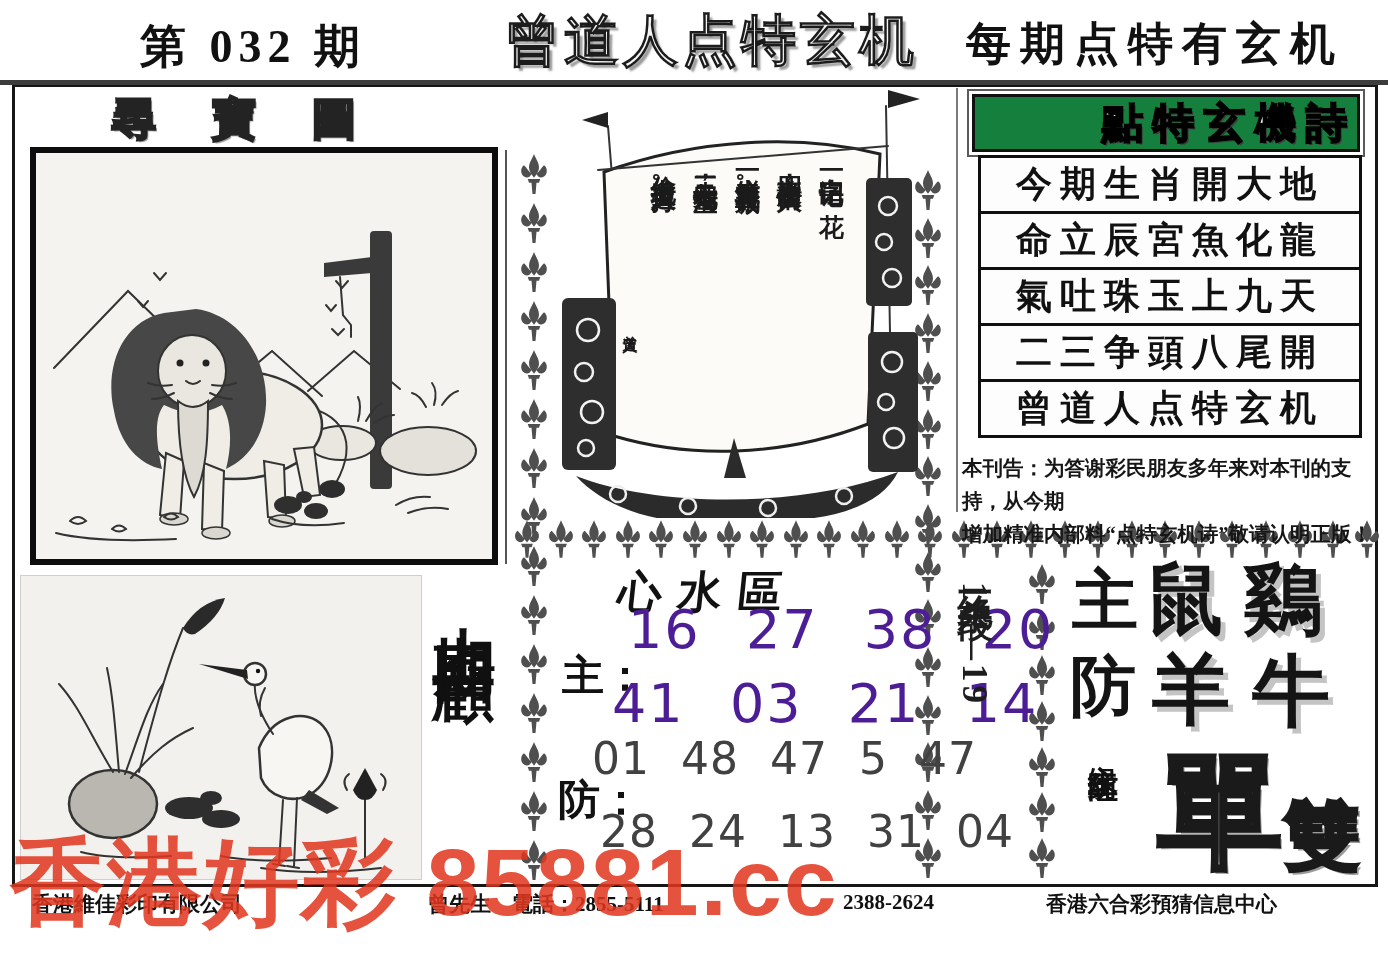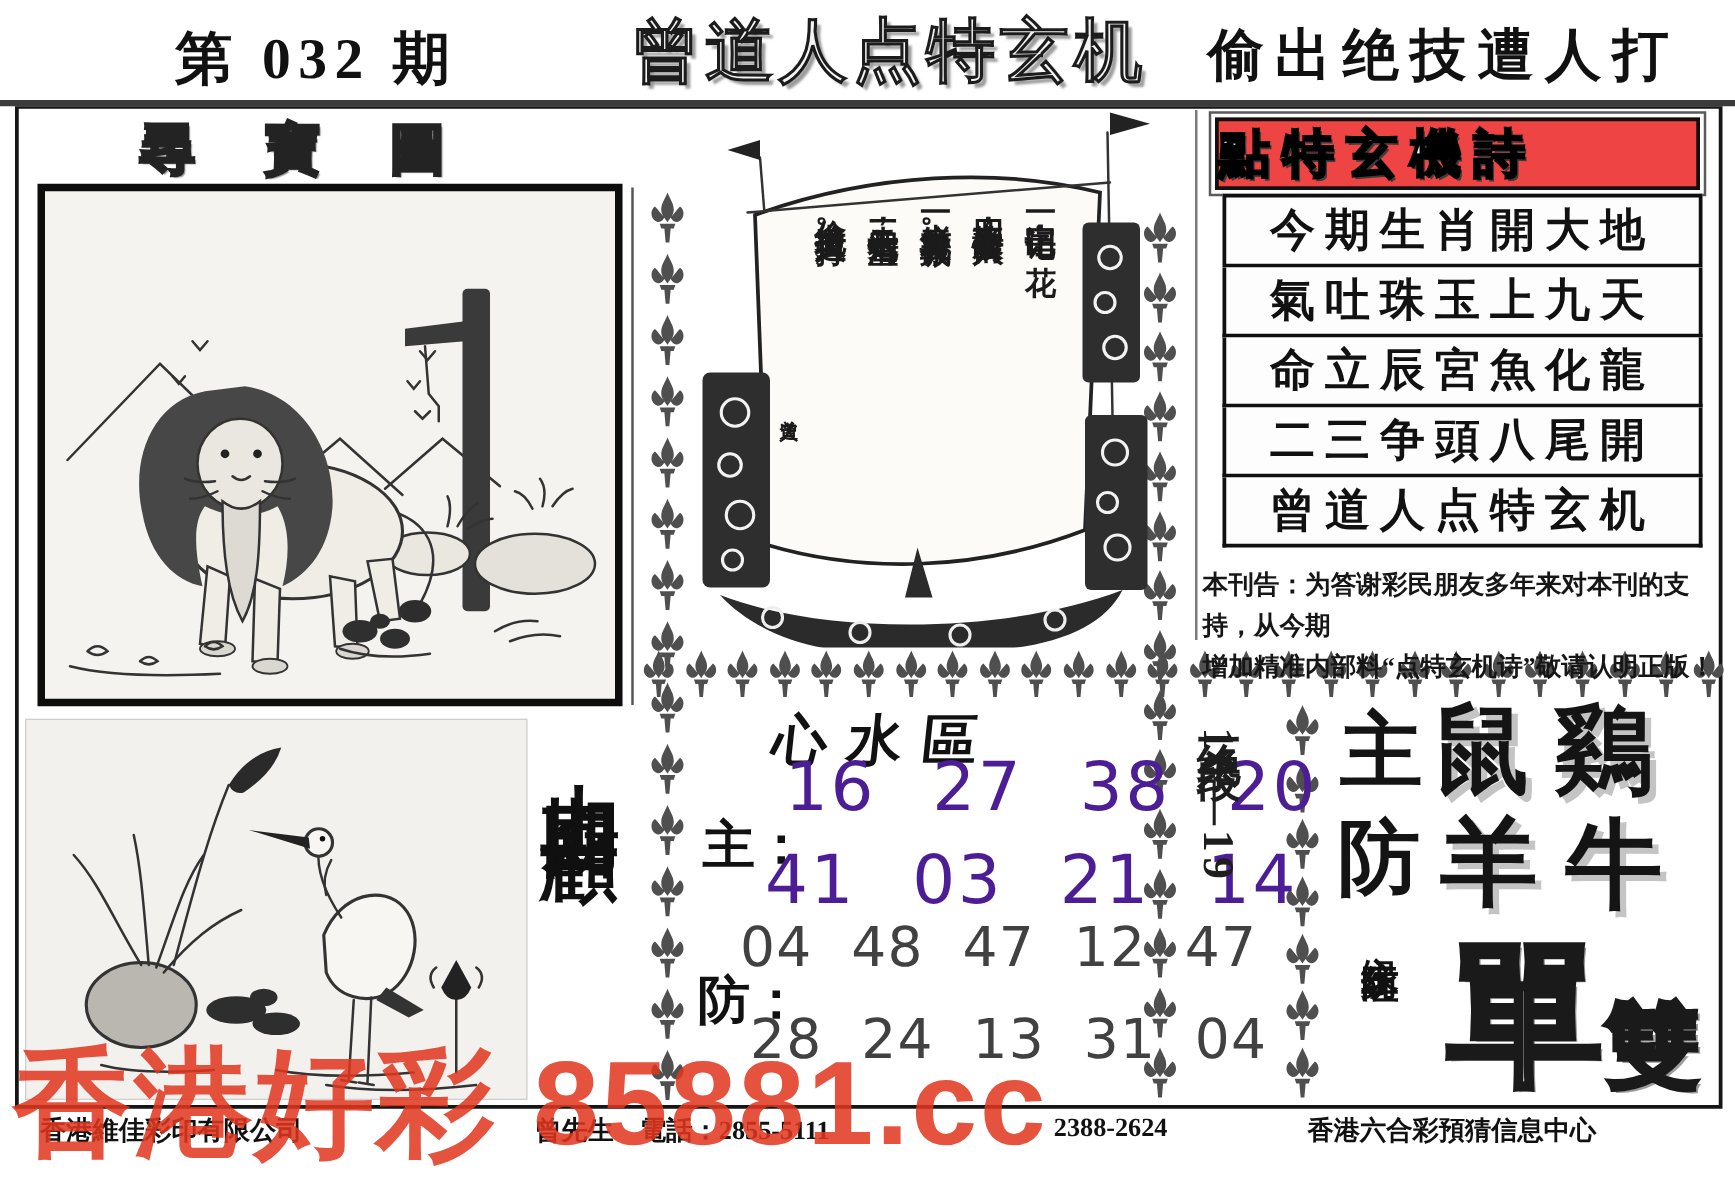--- a/index.html
+++ b/index.html
@@ -57,23 +57,23 @@
   
   .hw-title{left:618px;top:563px;font-size:44px;font-weight:700;letter-spacing:16px;transform:skewX(-6deg);white-space:nowrap;}
   .hw-label{font-size:42px;font-weight:700;}
   .num-row{font-family:"DejaVu Sans",sans-serif;font-weight:500;white-space:nowrap;color:#4c1d95;}
   .nr-main{font-size:54px;letter-spacing:2px;word-spacing:26px;}
   .nr-guard{font-size:44px;letter-spacing:1px;word-spacing:16px;color:#414141;}
 
   
   .panel-line{left:956px;top:88px;width:2px;height:424px;background:#7a7a7a;}
   .panel-header{
-    left:972px;top:94px;width:388px;height:58px;background:#ef4444;border:3px solid #101010;
+    left:972px;top:94px;width:388px;height:58px;background:#15803d;border:3px solid #101010;
     outline:2px solid #5a5a5a;outline-offset:3px;box-sizing:border-box;
-    display:flex;align-items:center;justify-content:flex-start;
+    display:flex;align-items:center;justify-content:flex-end;
   }
   .panel-header span{
     font-size:41px;font-weight:900;letter-spacing:10px;color:#ffffff;
     -webkit-text-stroke:2px #000;text-shadow:2px 2px 0 #3c3c3c;white-space:nowrap;
   }
   .poem-rows{left:978px;top:155px;width:384px;}
   .poem-row{
     height:53px;border:3px solid #101010;border-top-width:0;background:#fdfdfd;
     display:flex;align-items:center;justify-content:center;
     font-size:36px;font-weight:700;letter-spacing:8px;white-space:nowrap;
@@ -99,21 +99,21 @@
     letter-spacing:2px;opacity:.86;z-index:40;white-space:nowrap;
   }
 
   .ink{stroke:#333;fill:none;stroke-width:2;stroke-linecap:round;}
 </style>
 </head>
 <body>
 
 <div class="abs issue">第 032 期</div>
 <div class="abs main-title">曾道人点特玄机</div>
-<div class="abs slogan">偷出绝技遭人打</div>
+<div class="abs slogan">每期点特有玄机</div>
 <div class="abs top-rule"></div>
 
 <div class="abs frame"></div>
 
 <div class="abs treasure-title">尋寶圖</div>
 
 <div class="abs lion-box">
   <svg width="456" height="406" viewBox="0 0 456 406">
 
     <path class="ink" d="M18 215 L92 138 L168 212"></path>
@@ -441,31 +441,31 @@
   <div>三二未归七清查，</div>
   <div>偷出绝技遭人打。</div>
   <div class="sig">曾道人</div>
 </div>
 
 <div class="abs hw-title">心水區</div>
 <div class="abs hw-label" style="left:562px;top:648px;">主：</div>
 <div class="abs num-row nr-main" style="left:628px;top:598px;">16 27 38 20</div>
 <div class="abs num-row nr-main" style="left:612px;top:672px;">41 03 21 14</div>
 <div class="abs hw-label" style="left:558px;top:772px;">防：</div>
-<div class="abs num-row nr-guard" style="left:592px;top:733px;">04 48 47 12 47</div>
+<div class="abs num-row nr-guard" style="left:592px;top:733px;">01 48 47 5 47</div>
 <div class="abs num-row nr-guard" style="left:600px;top:806px;">28 24 13 31 04</div>
 
 <div class="abs panel-line"></div>
 <div class="abs panel-header">
   <span>點特玄機詩</span>
 </div>
 <div class="abs poem-rows">
   <div class="poem-row">今期生肖開大地</div>
+  <div class="poem-row">命立辰宮魚化龍</div>
   <div class="poem-row">氣吐珠玉上九天</div>
-  <div class="poem-row">命立辰宮魚化龍</div>
   <div class="poem-row">二三争頭八尾開</div>
   <div class="poem-row">曾道人点特玄机</div>
 </div>
 <div class="abs notice">
   <div>本刊告：为答谢彩民朋友多年来对本刊的支持，从今期</div>
   <div>增加精准内部料“点特玄机诗”敬请认明正版！</div>
 </div>
 
 <div class="abs kill">绝杀一段10—19</div>
 <div class="abs big-char" style="left:1072px;top:556px;font-size:66px;">主</div>

